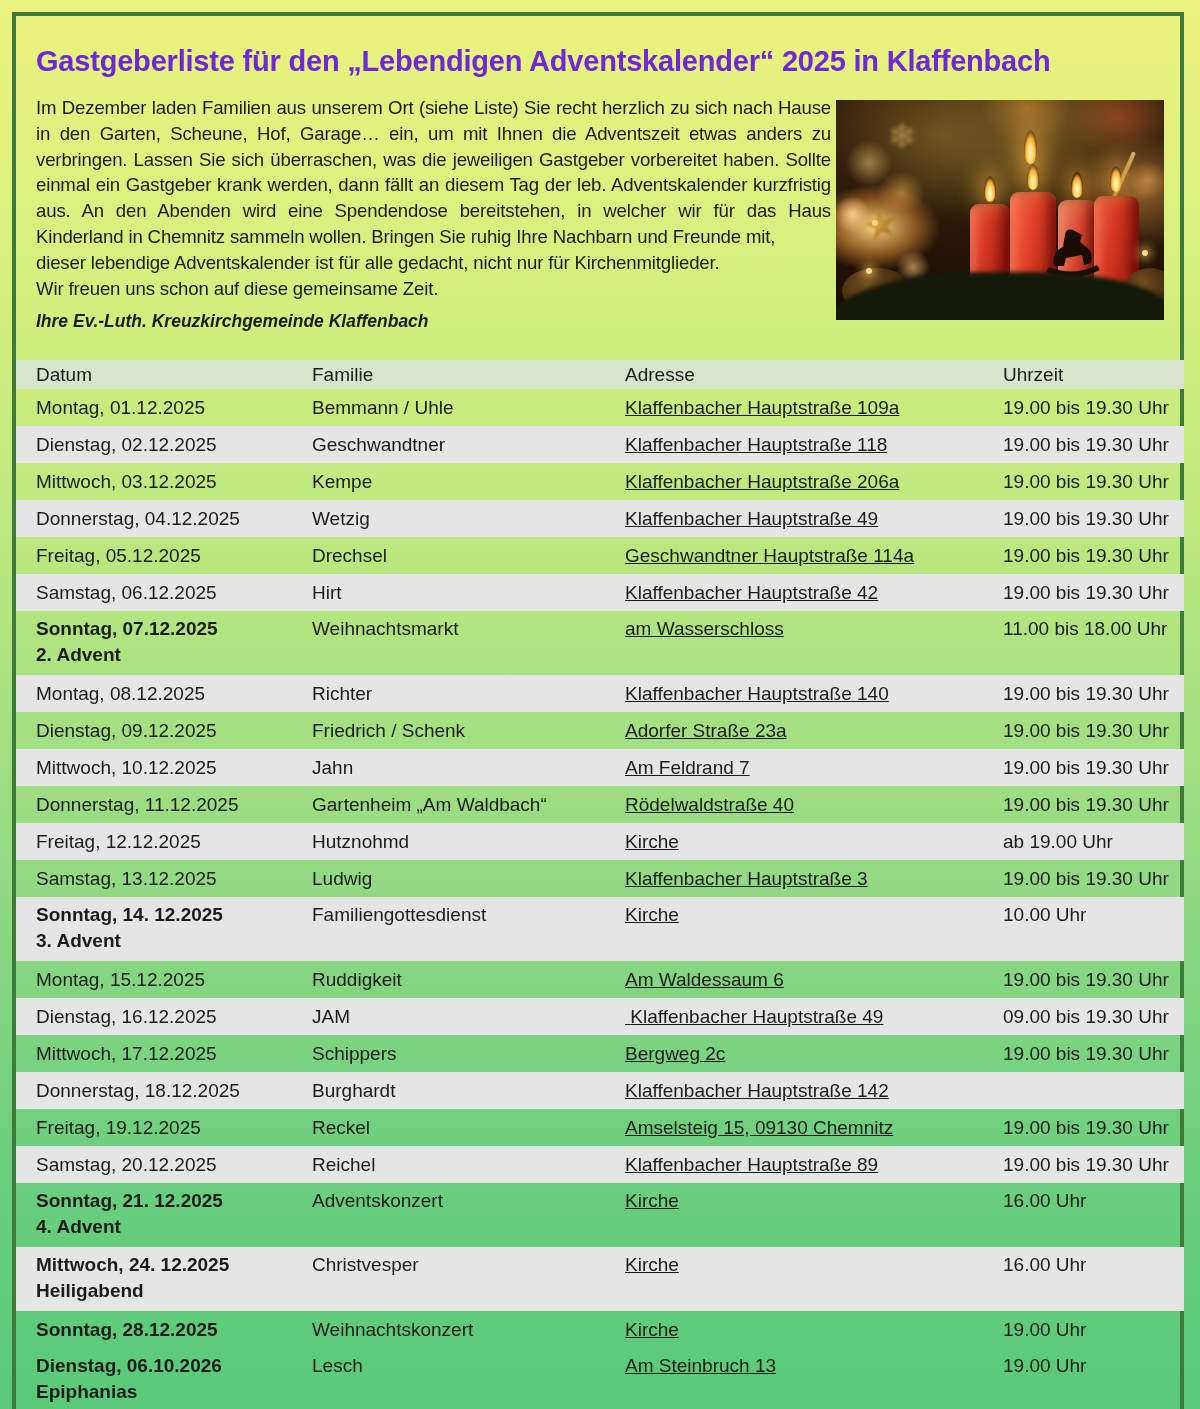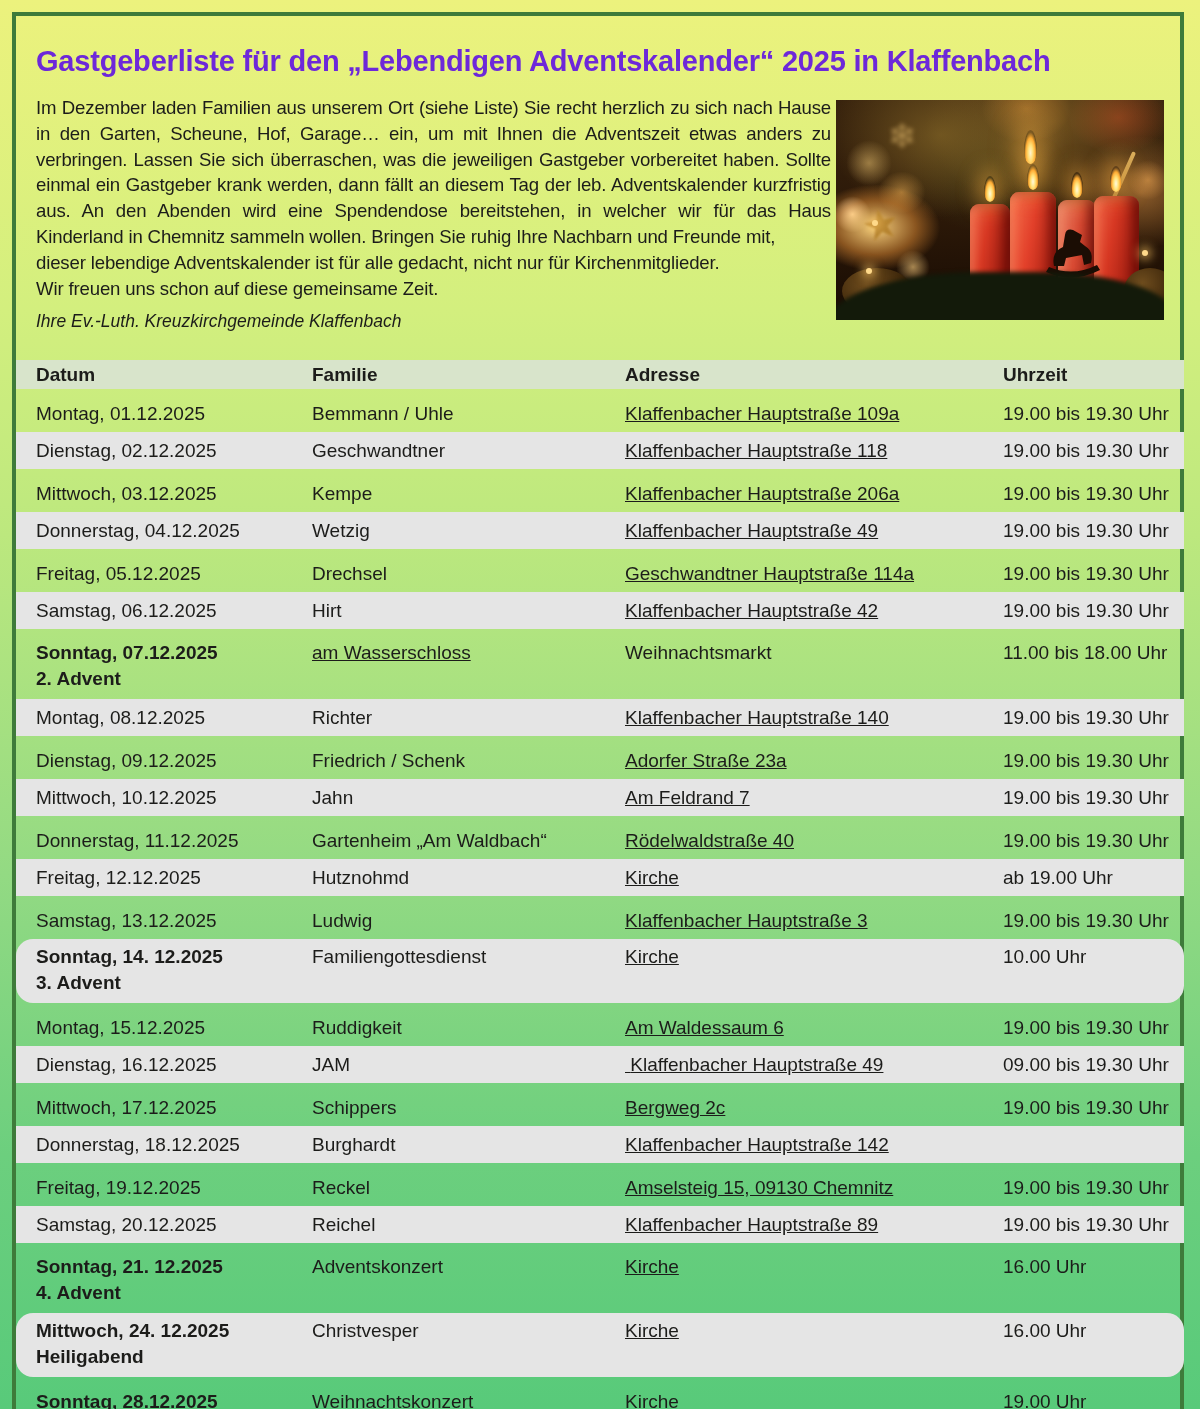--- a/index.html
+++ b/index.html
@@ -17,21 +17,21 @@
     position:absolute;left:36px;top:26px;width:1120px;
     font-size:29px;font-weight:bold;letter-spacing:-0.2px;color:#6d28d9;
   }
   .intro{
     position:absolute;left:36px;top:95px;width:795px;
     font-size:18.6px;line-height:25.8px;letter-spacing:-0.15px;
   }
   .intro .seg-justify{text-align:justify;}
   .credit{
     position:absolute;left:36px;top:311px;
-    font-size:17.5px;font-style:italic;
+    font-size:17.5px;font-style:italic;font-weight:bold;
   }
   
   .photo{
     position:absolute;left:836px;top:100px;width:328px;height:220px;overflow:hidden;
     background-color:#2a1708;
     background-image:
       radial-gradient(90px 60px at 12% 58%, rgba(255,216,130,0.95), rgba(255,160,60,0.45) 45%, rgba(0,0,0,0) 72%),
       radial-gradient(26px 26px at 5% 52%, rgba(255,242,205,0.95), rgba(0,0,0,0) 70%),
       radial-gradient(34px 30px at 20% 42%, rgba(255,190,90,0.5), rgba(0,0,0,0) 70%),
       radial-gradient(150px 110px at 32% 16%, rgba(130,100,38,0.75), rgba(0,0,0,0) 75%),
@@ -70,25 +70,25 @@
   .k1{left:6px;top:168px;width:70px;height:46px;}
   .k2{left:86px;top:178px;width:58px;height:40px;}
   .k3{left:160px;top:186px;width:54px;height:34px;}
   .k4{left:288px;top:168px;width:52px;height:44px;}
   .dot{position:absolute;width:6px;height:6px;border-radius:50%;background:#ffd98a;box-shadow:0 0 10px 4px rgba(255,200,100,0.6);}
   .d1p{left:36px;top:120px;} .d2p{left:30px;top:168px;} .d3p{left:306px;top:150px;}
   .horse{position:absolute;left:202px;top:120px;width:70px;height:62px;}
   
   .schedule{position:absolute;left:16px;top:360px;width:1168px;font-size:19px;}
   .thead,.row{display:grid;grid-template-columns:276px 313px 378px 1fr;padding-left:20px;box-sizing:border-box;}
-  .thead{height:29px;align-items:center;background:#d8e4cb;font-weight:bold;}
+  .thead{height:29px;align-items:center;background:#d8e4cb;font-weight:normal;}
   .row{min-height:37px;align-items:center;}
   .row.light{background:#e5e5e5;}
-  .row.green{background:transparent;margin-top:6px;}
-  .row.two-line{min-height:59px;align-items:start;padding-top:5px;padding-bottom:7px;border-radius:17px;}
+  .row.green{background:transparent;}
+  .row.two-line{min-height:59px;align-items:start;padding-top:5px;padding-bottom:7px;}
   .row.two-line .cell{line-height:26px;}
   .row.bold-date .c-date{font-weight:bold;}
   .c-address{white-space:pre-wrap;text-decoration:underline;}
   .cell{padding-right:10px;}
 </style>
 </head>
 <body>
 
 <div class="frame"></div>
 
@@ -197,22 +197,22 @@
     <div class="cell c-family">Hirt</div>
     <div class="cell c-address">Klaffenbacher Hauptstraße 42</div>
     <div class="cell c-time">19.00 bis 19.30 Uhr</div>
   </div>
 
   <div class="row green bold-date two-line">
     <div class="cell c-date">
       <div class="d1">Sonntag, 07.12.2025</div>
       <div class="d2">2. Advent</div>
     </div>
+    <div class="cell c-family">Weihnachtsmarkt</div>
     <div class="cell c-address">am Wasserschloss</div>
-    <div class="cell c-family">Weihnachtsmarkt</div>
     <div class="cell c-time">11.00 bis 18.00 Uhr</div>
   </div>
 
   <div class="row light">
     <div class="cell c-date">
       <div class="d1">Montag, 08.12.2025</div>
       <div class="d2"></div>
     </div>
     <div class="cell c-family">Richter</div>
     <div class="cell c-address">Klaffenbacher Hauptstraße 140</div>

